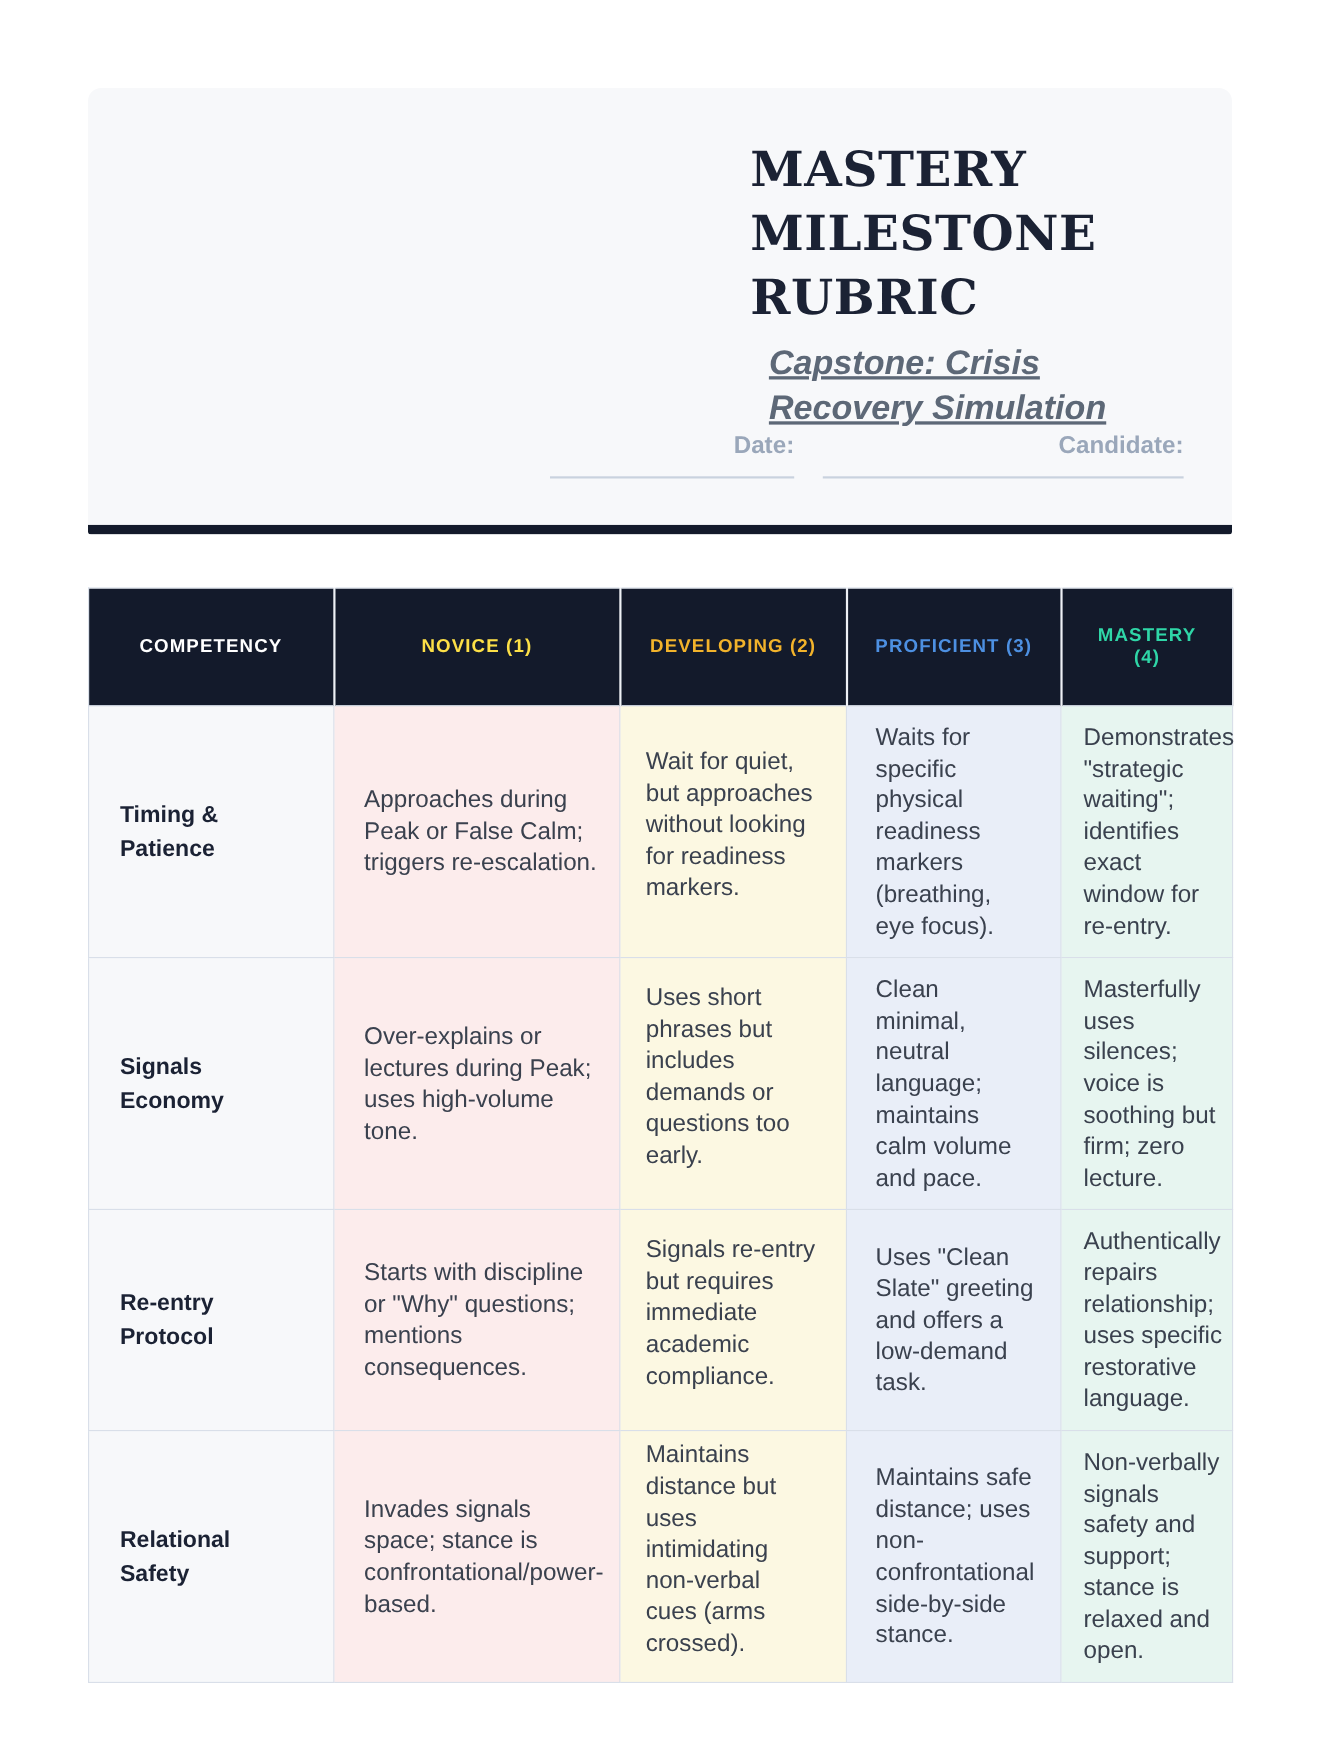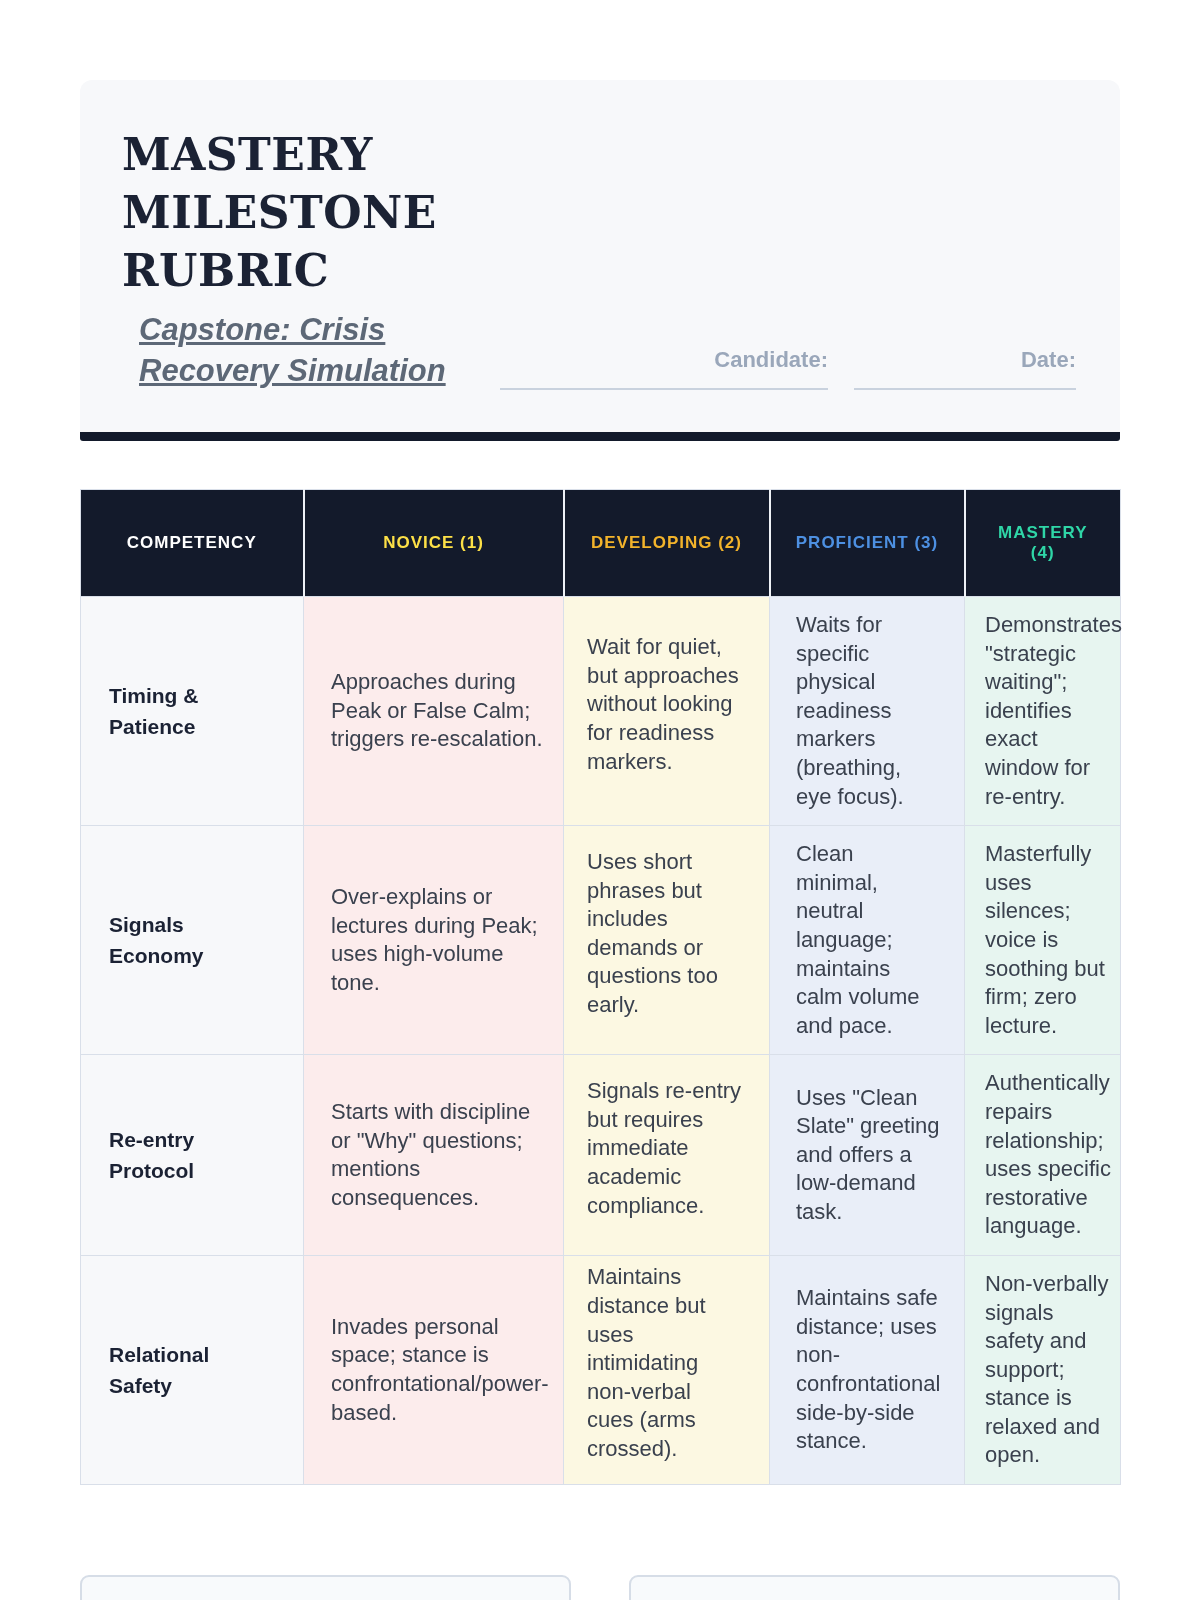--- a/index.html
+++ b/index.html
@@ -27,21 +27,21 @@
     font-family:"Liberation Sans", sans-serif;color:var(--body_text);
   }
   .page{width:1040px;margin:0 auto;padding-top:80px;}
 
   
   .card{
     background:var(--panel_bg);
     border-radius:12px 12px 3px 3px;
     border-bottom:9px solid var(--accent_dark);
     padding:46px 44px 40px 42px;
-    display:flex;justify-content:flex-start;align-items:flex-end;
+    display:flex;justify-content:flex-start;align-items:flex-end;flex-direction:column;
   }
   .title-block{max-width:400px;}
   h1.doc-title{
     margin:0;max-width:360px;
     font-family:"DejaVu Serif", serif;
     font-weight:700;font-size:44px;line-height:1.32;letter-spacing:.5px;
     color:var(--title);
   }
   .subtitle{
     margin:10px 17px 0;max-width:360px;
@@ -111,26 +111,26 @@
 <body>
 
 <div class="page">
 
   <header class="card">
     <div class="title-block">
       <h1 class="doc-title">MASTERY MILESTONE RUBRIC</h1>
       <p class="subtitle">Capstone: Crisis Recovery Simulation</p>
     </div>
     <div class="fields">
+      <div class="field field-date">
+        <span class="field-label">Date:</span>
+        <div class="field-line"></div>
+      </div>
       <div class="field field-candidate">
         <span class="field-label">Candidate:</span>
-        <div class="field-line"></div>
-      </div>
-      <div class="field field-date">
-        <span class="field-label">Date:</span>
         <div class="field-line"></div>
       </div>
     </div>
   </header>
 
   <table class="rubric">
     <colgroup>
       <col class="c-comp">
         <col class="c-nov">
         <col class="c-dev">
@@ -163,21 +163,21 @@
       </tr>
       <tr class="r3">
         <td class="comp"><span class="comp-label">Re-entry Protocol</span></td>
         <td class="bg-nov">Starts with discipline or "Why" questions; mentions consequences.</td>
         <td class="bg-dev">Signals re-entry but requires immediate academic compliance.</td>
         <td class="bg-prof">Uses "Clean Slate" greeting and offers a low-demand task.</td>
         <td class="bg-mast">Authentically repairs relationship; uses specific restorative language.</td>
       </tr>
       <tr class="r4">
         <td class="comp"><span class="comp-label">Relational Safety</span></td>
-        <td class="bg-nov">Invades personal space; stance is confrontational/power-based.</td>
+        <td class="bg-nov">Invades signals space; stance is confrontational/power-based.</td>
         <td class="bg-dev">Maintains distance but uses intimidating non-verbal cues (arms crossed).</td>
         <td class="bg-prof">Maintains safe distance; uses non-confrontational side-by-side stance.</td>
         <td class="bg-mast">Non-verbally signals safety and support; stance is relaxed and open.</td>
       </tr>
     </tbody>
   </table>
 
   <section class="footer-grid">
     <div class="footer-col">
       <div class="write-box"></div>

